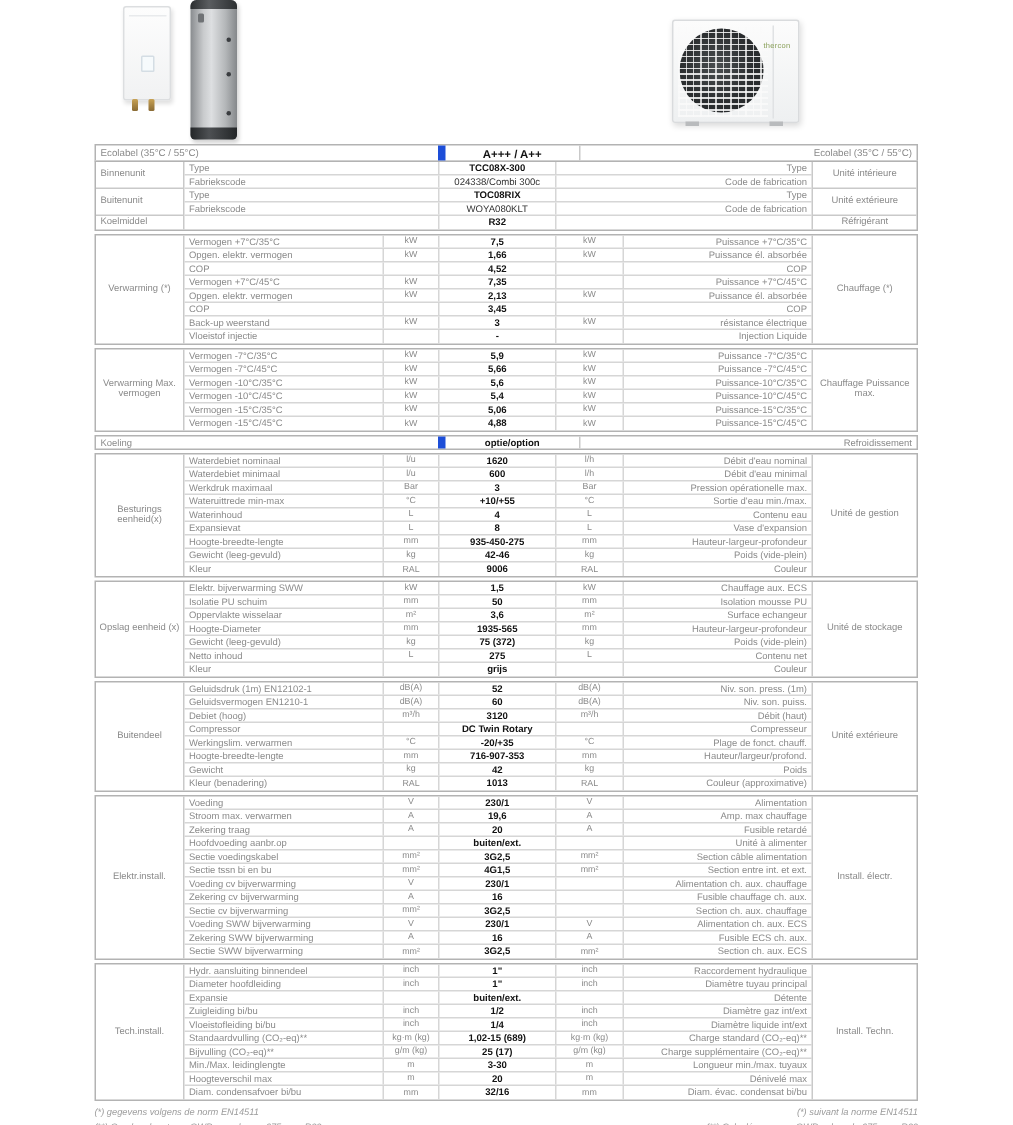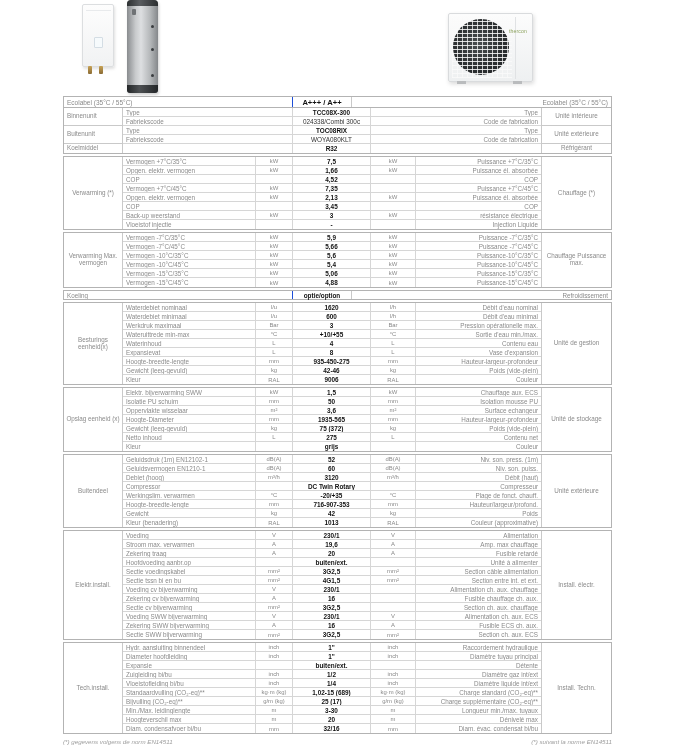--- a/index.html
+++ b/index.html
@@ -43,22 +43,22 @@
   .odu-foot { position:absolute; bottom:-3px; width:9px; height:3px; background:#b9bbbd; }
   .odu-foot.f1 { left:8px; } .odu-foot.f2 { right:10px; }
 
   
   .sheet { position:absolute; left:63px; top:96px; width:549px; }
   .row3 { display:flex; width:549px; border:1px solid #b3b3b3; background:#fff; }
   .row3.ecolabel { height:12px; }
   .row3.single { height:10px; margin-top:2px; }
   .e-left { width:228px; display:flex; align-items:center; padding:0 3px;
     font-size:6.5px; color:#8a8a8a; white-space:nowrap; overflow:hidden; }
-  .e-val { width:60px; display:flex; align-items:center; justify-content:center;
-    border-left:1px solid #1d4ed8; border-right:1px solid #c9c9c9;
+  .e-val { width:95px; display:flex; align-items:center; justify-content:center;
+    border-left:5px solid #1d4ed8; border-right:1px solid #c9c9c9;
     font-weight:bold; color:#121212; font-size:6.4px; white-space:nowrap; }
   .row3.ecolabel .e-val { font-size:7.6px; }
   .e-right { flex:1; display:flex; align-items:center; justify-content:flex-end; padding:0 3px;
     font-size:6.5px; color:#8a8a8a; white-space:nowrap; overflow:hidden; }
   .row3.single .e-left, .row3.single .e-right { font-size:6.3px; }
 
   .block { width:549px; border:1px solid #b3b3b3; display:flex; background:#fff; margin-top:2px; }
   #idblock.block { margin-top:-1px; }
   .cat-col { width:59px; display:flex; flex-direction:column; border-right:1px solid #c9c9c9; }
   .cat-col.r { width:70px; border-right:none; border-left:1px solid #c9c9c9; }

